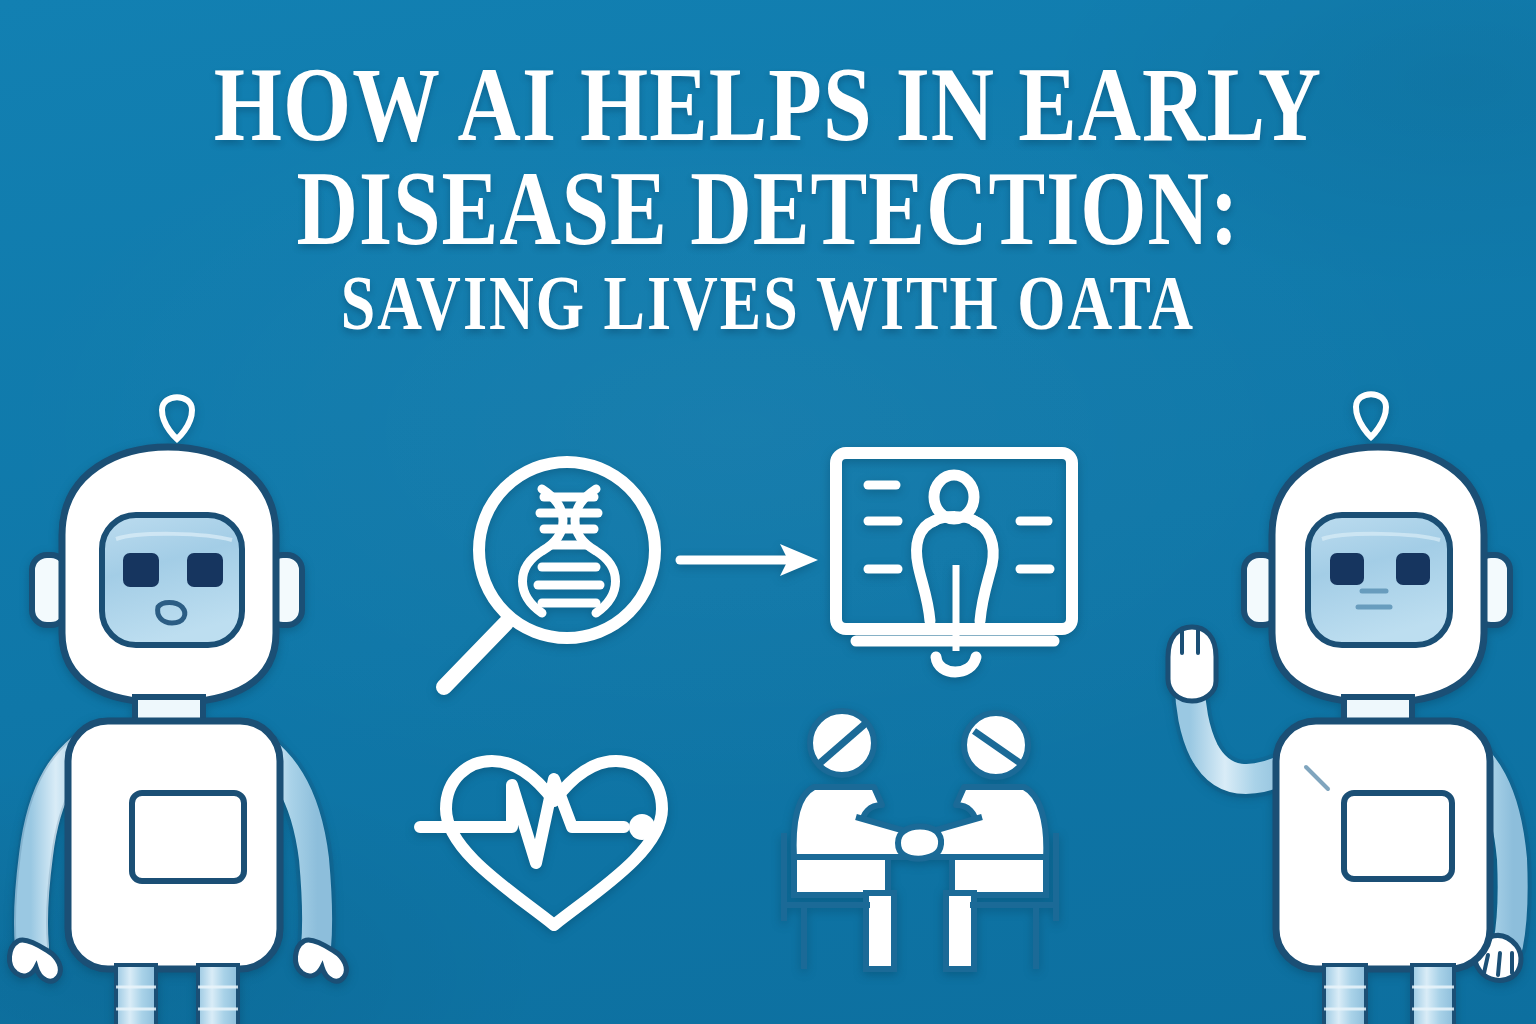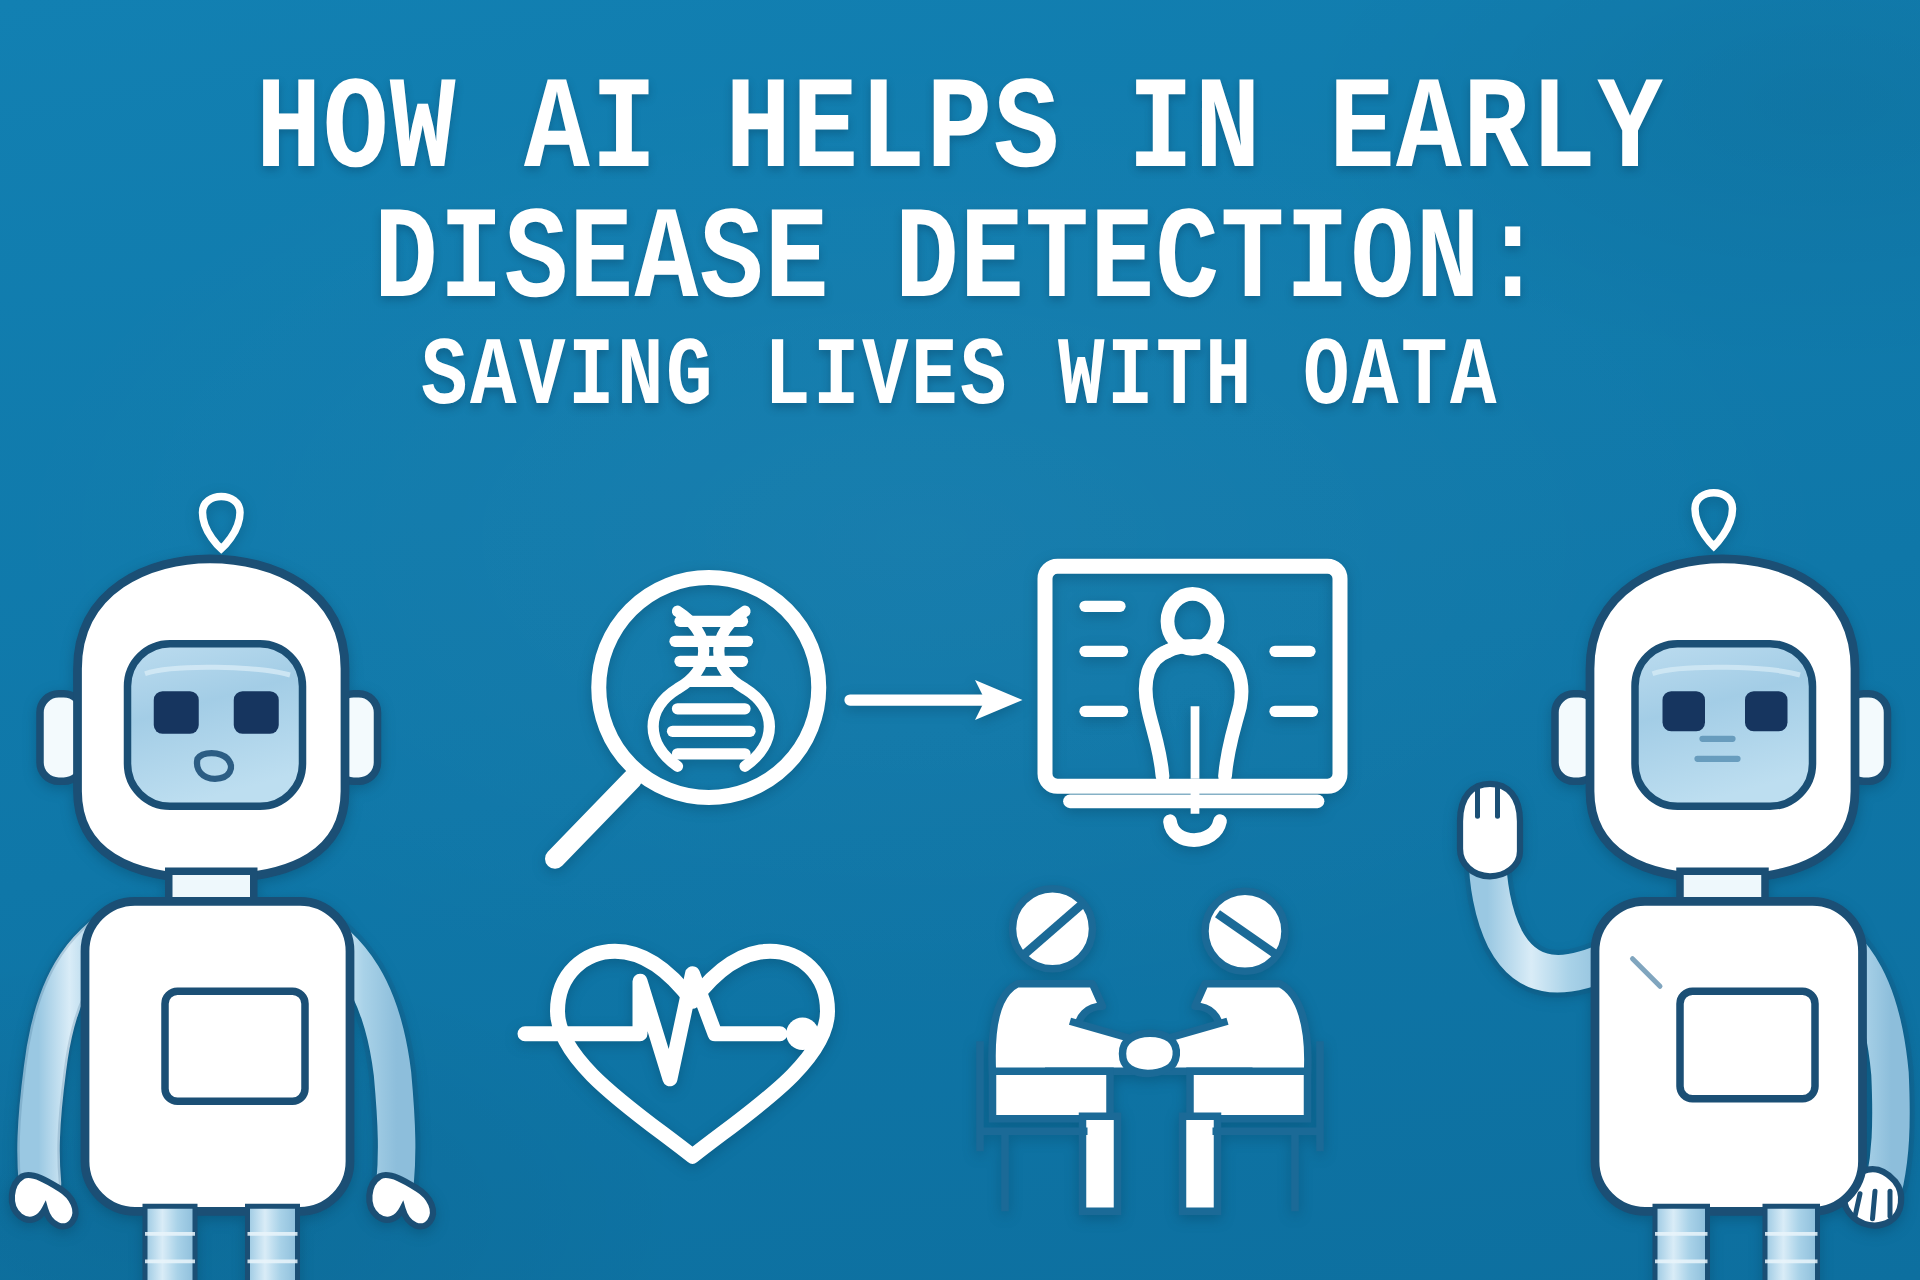--- a/index.html
+++ b/index.html
@@ -7,21 +7,21 @@
     margin: 0;
     padding: 0;
     background: #0e79ab;
   }
   #canvas {
     position: relative;
     width: 1536px;
     height: 1024px;
     overflow: hidden;
     background: #737373;
-    font-family: Liberation Mono, monospace;
+    font-family: Liberation Serif, serif;
   }
   
   #bg-texture {
     position: absolute;
     inset: 0;
     background:
       radial-gradient(ellipse 70% 55% at 48% 42%, rgba(255,255,255,0.035), rgba(0,0,0,0) 70%),
       radial-gradient(ellipse 40% 30% at 8% 95%, rgba(0,0,0,0.06), rgba(0,0,0,0) 70%),
       radial-gradient(ellipse 40% 30% at 95% 8%, rgba(0,0,0,0.05), rgba(0,0,0,0) 70%),
       linear-gradient(170deg, #1280b2 0%, #0f77a8 55%, #0d6f9f 100%);

